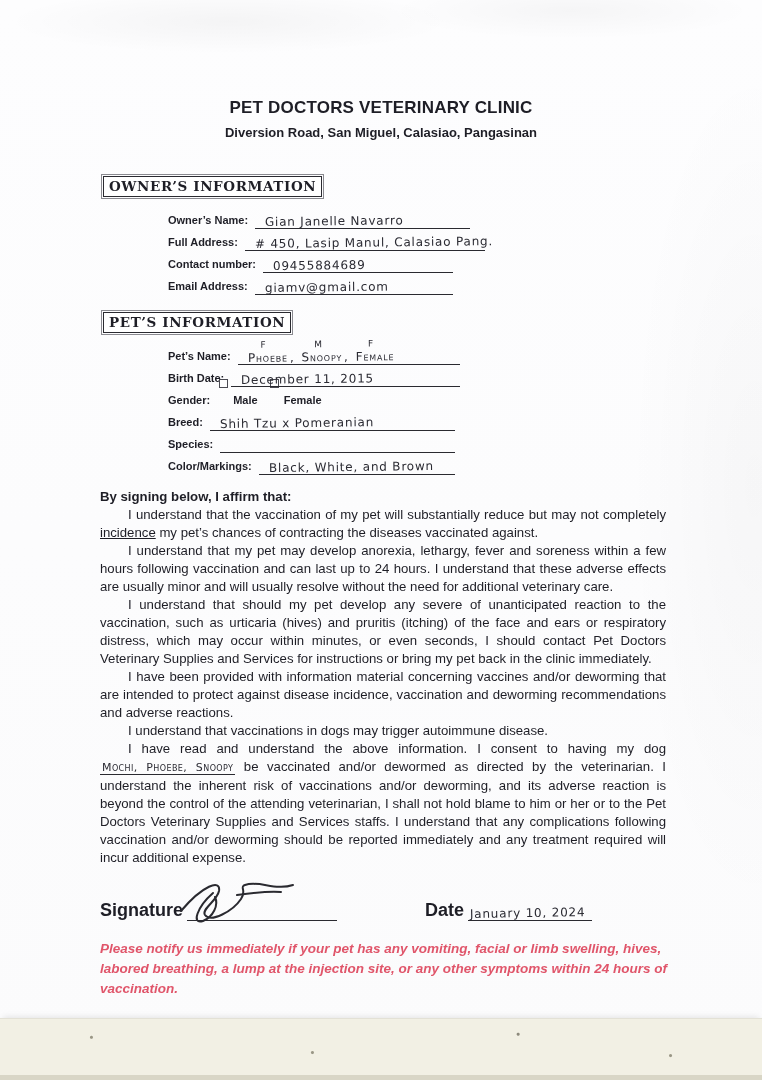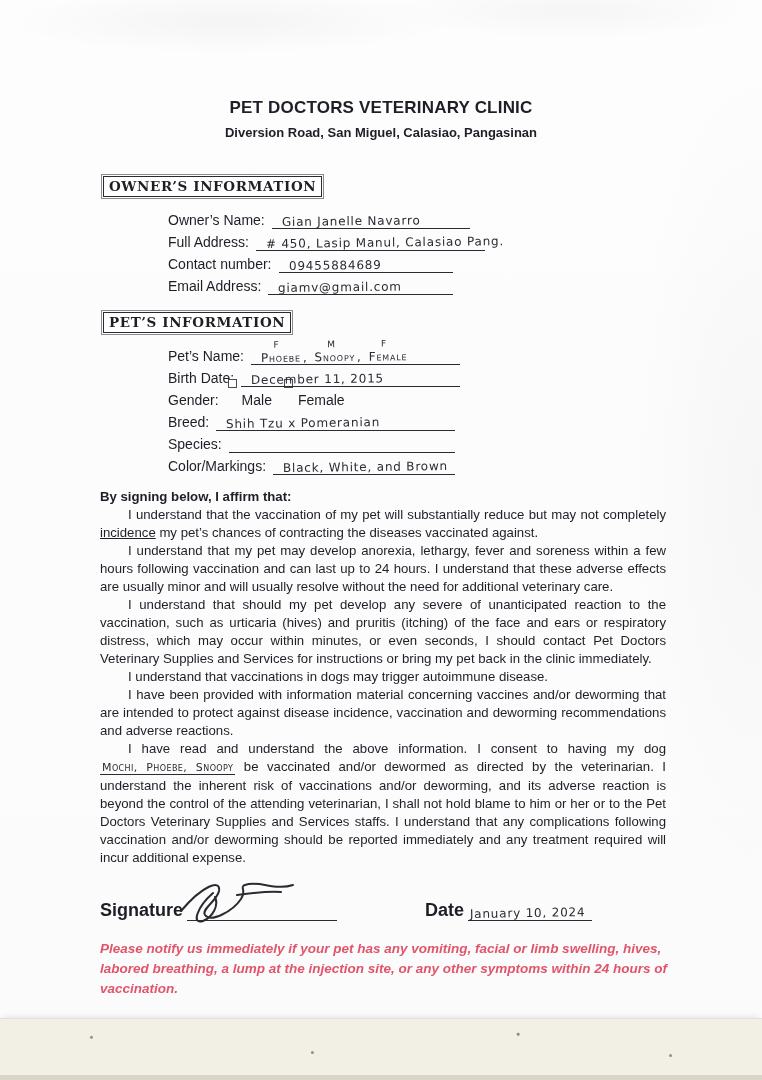--- a/index.html
+++ b/index.html
@@ -39,21 +39,21 @@
   .section-heading{
     display:inline-block;margin:36px 0 0 103px;
     font-family:"DejaVu Serif",serif;font-weight:700;font-size:13.5px;letter-spacing:0.6px;
     border:1.5px solid #2a2a30;outline:1px solid #8a8a90;outline-offset:1px;
     padding:1px 5px 2px 5px;background:#fff;
   }
   .section-heading.pet{margin-top:15px;}
 
   .fields{margin:12px 0 0 168px;}
   .field-row{display:flex;align-items:flex-end;height:20px;margin-bottom:2px;}
-  .flabel{font-size:14px;font-weight:400;white-space:nowrap;padding-right:7px;line-height:18px;margin-top:31px;}
+  .flabel{font-size:11px;font-weight:700;white-space:nowrap;padding-right:7px;line-height:18px;margin-top:31px;}
   .fill{
     flex:1;border-bottom:1.5px solid #2a2a30;position:relative;height:18px;
   }
   .hw{
     font-family:"DejaVu Sans",sans-serif;font-size:12px;color:var(--hwink);
     letter-spacing:0.8px;white-space:nowrap;
   }
   .fill > .hw{
     position:absolute;left:10px;bottom:-1px;display:inline-block;
     transform:rotate(-0.7deg);transform-origin:left bottom;
@@ -174,22 +174,22 @@
           <span class="hw">Black, White, and Brown</span>
         </span>
     </div>
   </div>
 
   <div class="body-copy">
     <div class="affirm-heading">By signing below, I affirm that:</div>
     <p><span>I understand that the vaccination of my pet will substantially reduce but may not completely </span><span class="uword">incidence</span><span> my pet’s chances of contracting the diseases vaccinated against.</span></p>
     <p>I understand that my pet may develop anorexia, lethargy, fever and soreness within a few hours following vaccination and can last up to 24 hours. I understand that these adverse effects are usually minor and will usually resolve without the need for additional veterinary care.</p>
     <p>I understand that should my pet develop any severe of unanticipated reaction to the vaccination, such as urticaria (hives) and pruritis (itching) of the face and ears or respiratory distress, which may occur within minutes, or even seconds, I should contact Pet Doctors Veterinary Supplies and Services for instructions or bring my pet back in the clinic immediately.</p>
+    <p>I have been provided with information material concerning vaccines and/or deworming that are intended to protect against disease incidence, vaccination and deworming recommendations and adverse reactions.</p>
     <p>I understand that vaccinations in dogs may trigger autoimmune disease.</p>
-    <p>I have been provided with information material concerning vaccines and/or deworming that are intended to protect against disease incidence, vaccination and deworming recommendations and adverse reactions.</p>
     <p><span>I have read and understand the above information. I consent to having my dog </span><span class="hw-inline">Mochi, Phoebe, Snoopy</span><span> be vaccinated and/or dewormed as directed by the veterinarian. I understand the inherent risk of vaccinations and/or deworming, and its adverse reaction is beyond the control of the attending veterinarian, I shall not hold blame to him or her or to the Pet Doctors Veterinary Supplies and Services staffs. I understand that any complications following vaccination and/or deworming should be reported immediately and any treatment required will incur additional expense.</span></p>
   </div>
 
   <div class="sig-row">
     <span class="sig-label">Signature</span>
     <span class="sig-fill">
       <svg class="sig-svg" width="132" height="52" viewBox="0 0 132 52">
         <g stroke="#2a2a30" stroke-width="2" fill="none" stroke-linecap="round">
           <path d="M8 36 C 30 10, 48 4, 46 16 C 44 26, 28 34, 32 40 C 38 48, 60 36, 68 24 C 74 15, 66 12, 72 10 C 86 5, 102 16, 120 10"></path>
           <path d="M40 18 C 24 32, 18 50, 30 46 C 40 42, 46 30, 42 22"></path>

